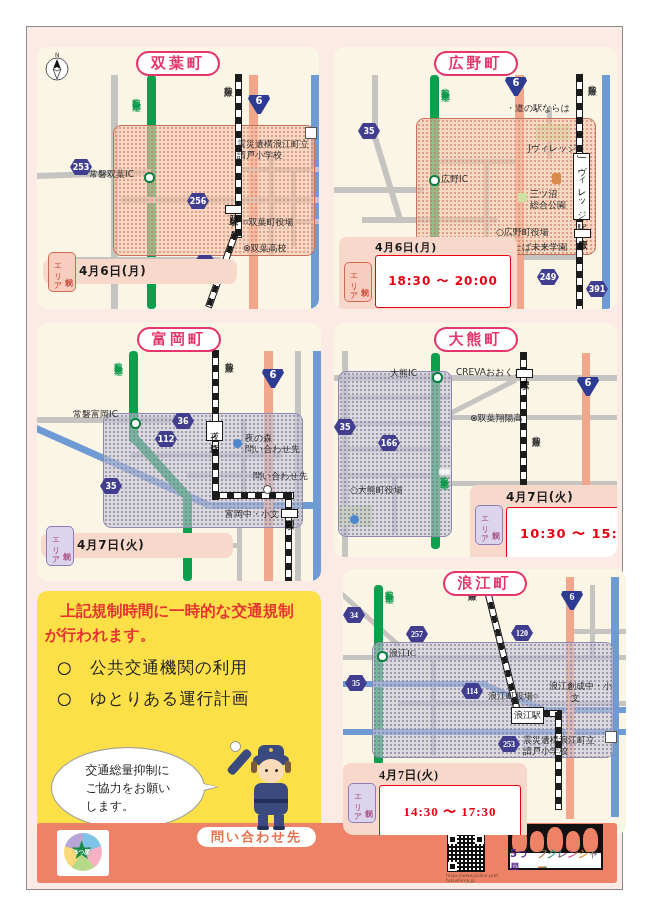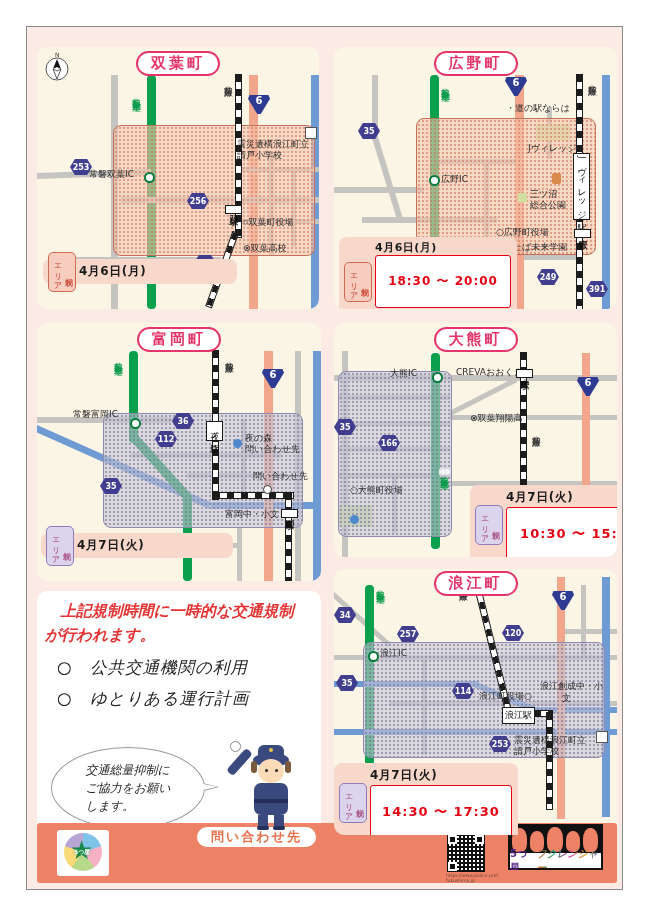--- a/index.html
+++ b/index.html
@@ -1,19 +1,19 @@
 <!DOCTYPE html>
 <html><head>
 <meta charset="utf-8">
 <style>
   html,body{margin:0;padding:0;}
   body{width:650px;height:919px;background:#ffffff;font-family:"DejaVu Sans",sans-serif;position:relative;}
   .page{position:absolute;left:26px;top:26px;width:595px;height:862px;background:#fcebe5;border:1px solid #8a8a8a;}
   .panel{position:absolute;background:#fbf5e6;border-radius:10px;overflow:hidden;}
-  .white-panel{position:absolute;background:#ffffff;border-radius:10px;overflow:hidden;font-style:italic;}
+  .white-panel{position:absolute;background:#fde047;border-radius:10px;overflow:hidden;}
   .abs{position:absolute;}
   .road{position:absolute;z-index:1;}
   .gray{background:#c6c4c0;}
   .green{background:#0aa04e;border-radius:4px;}
   .pinkrd{background:#f2a78d;}
   .bluerd{background:#6e9bd3;}
   .rail-v{position:absolute;width:5px;background:repeating-linear-gradient(180deg,#1c1c1c 0 7px,#ffffff 7px 14px);outline:1px solid #1c1c1c;z-index:3;}
   .rail-h{position:absolute;height:5px;background:repeating-linear-gradient(90deg,#1c1c1c 0 7px,#ffffff 7px 14px);outline:1px solid #1c1c1c;z-index:3;}
   .area{position:absolute;border-radius:8px;z-index:2;background-size:4px 4px;}
   .pinkarea{background-color:rgba(243,199,175,.62);background-image:radial-gradient(rgba(209,112,82,.55) 1px,rgba(0,0,0,0) 1.2px);border:1.5px solid #c4705a;}
@@ -269,21 +269,21 @@
     <div class="datebox" style="left:136px;top:162px;width:146px;">
       <div class="stamp purplestamp">
           <span>規制</span>
           <span>エリア</span>
         </div>
       <div class="dateline">4月7日(火)</div>
       <div class="timepill">10:30 〜 15:30</div>
     </div>
   </div>
 
-  <div class="panel" style="left:307px;top:542px;width:283px;height:266px;">
+  <div class="panel" style="left:316px;top:542px;width:283px;height:266px;font-family:Liberation Serif, serif;">
     <div class="title-pill" style="top:2px;">浪江町</div>
 
     <div class="road gray" style="left:-4px;top:20px;width:80px;height:5px;transform:rotate(42deg);transform-origin:left center;"></div>
     <div class="road gray" style="left:0px;top:86px;width:283px;height:5px;"></div>
     <div class="road gray" style="left:55px;top:132px;width:228px;height:5px;"></div>
     <div class="road gray" style="left:88px;top:86px;width:5px;height:100px;"></div>
     <div class="road gray" style="left:247px;top:16px;width:5px;height:72px;"></div>
     <div class="road gray" style="left:230px;top:60px;width:53px;height:5px;"></div>
     <div class="road green" style="left:31px;top:16px;width:9px;height:180px;"></div>
     <div class="road bluerd" style="left:0px;top:112px;width:145px;height:6px;"></div>

